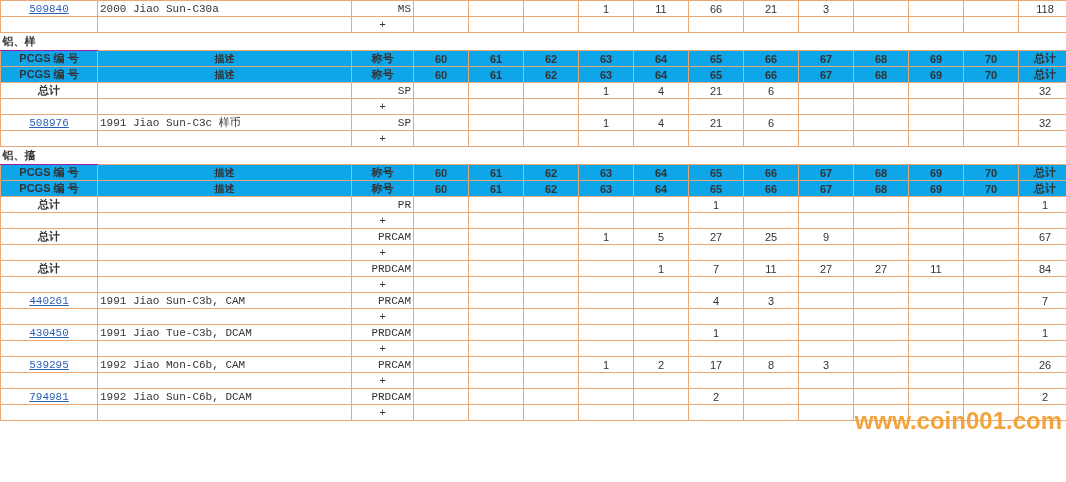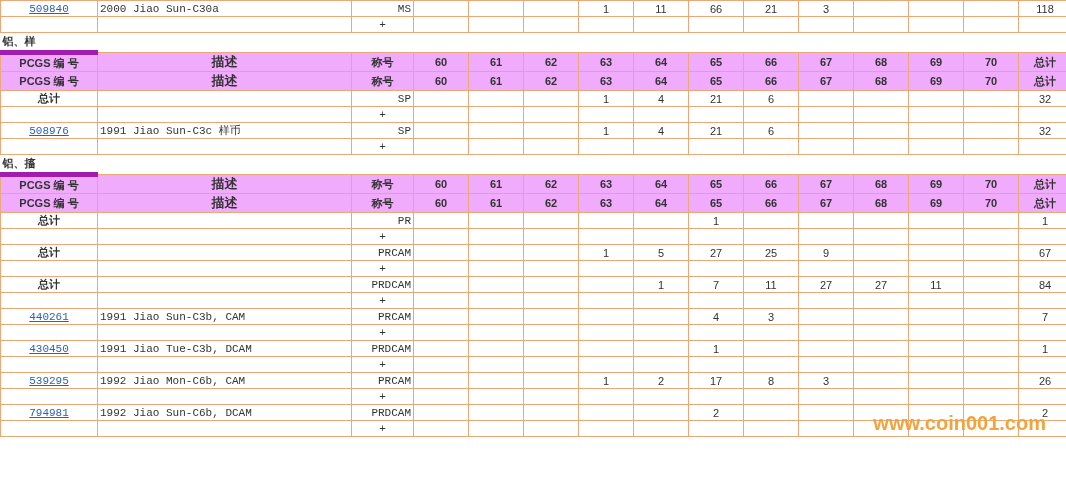--- a/index.html
+++ b/index.html
@@ -28,43 +28,43 @@
   col.c8{width:55px;}
   col.c9{width:55px;}
   col.c10{width:55px;}
   col.c11{width:55px;}
   col.c12{width:55px;}
   col.c13{width:55px;}
   col.c14{width:53px;}
 
   .t-center{text-align:center;}
 
-  .hdr td{background:#f0abfc;font-weight:bold;font-size:12px;height:30px;color:#000;}
-  .hdr td.desc{font-size:13px;}
+  .hdr td{background:#0ea5e9;font-weight:bold;font-size:12px;height:30px;color:#000;}
+  .hdr td.desc{font-size:10px;}
   .sectlabel{font-weight:bold;color:#8a4a10;font-size:12px;padding-left:2px;}
   .desc-cell{font-family:"Liberation Mono", monospace;font-size:11.5px;text-align:left;color:#222;}
   .grade-cell{font-family:Liberation Mono, monospace;font-size:11px;text-align:right;color:#222;}
   .num{text-align:center;font-family:"Liberation Sans",sans-serif;font-size:11px;}
   .total-col{text-align:center;font-size:11px;}
   a.pcgs{color:#2b5fb8;text-decoration:underline;font-family:"Liberation Mono", monospace;font-size:11px;}
   .totalrow td{font-size:11px;}
   .plusrow td{height:13px;}
   .plus{font-family:"Liberation Mono", monospace;font-size:11px;text-align:center;}
   .bold{font-weight:bold;}
 
   
   tr.sep td{border-left:none;border-right:none;border-top:none;background:#fff;height:17px;}
-  tr.sep td.first{border-bottom:5px solid #a21caf;}
+  tr.sep td.first{border-bottom:1px solid #a21caf;}
 
   .watermark{
     position:absolute;
-    right:20px;
+    right:4px;
     bottom:24px;
     color:#f2a33c;
-    font-size:20px;
+    font-size:24px;
     font-weight:bold;
     font-family:"Liberation Sans", sans-serif;
     letter-spacing:0px;
     pointer-events:none;
     margin-top:32px;
   }
 </style>
 </head>
 <body>
 

